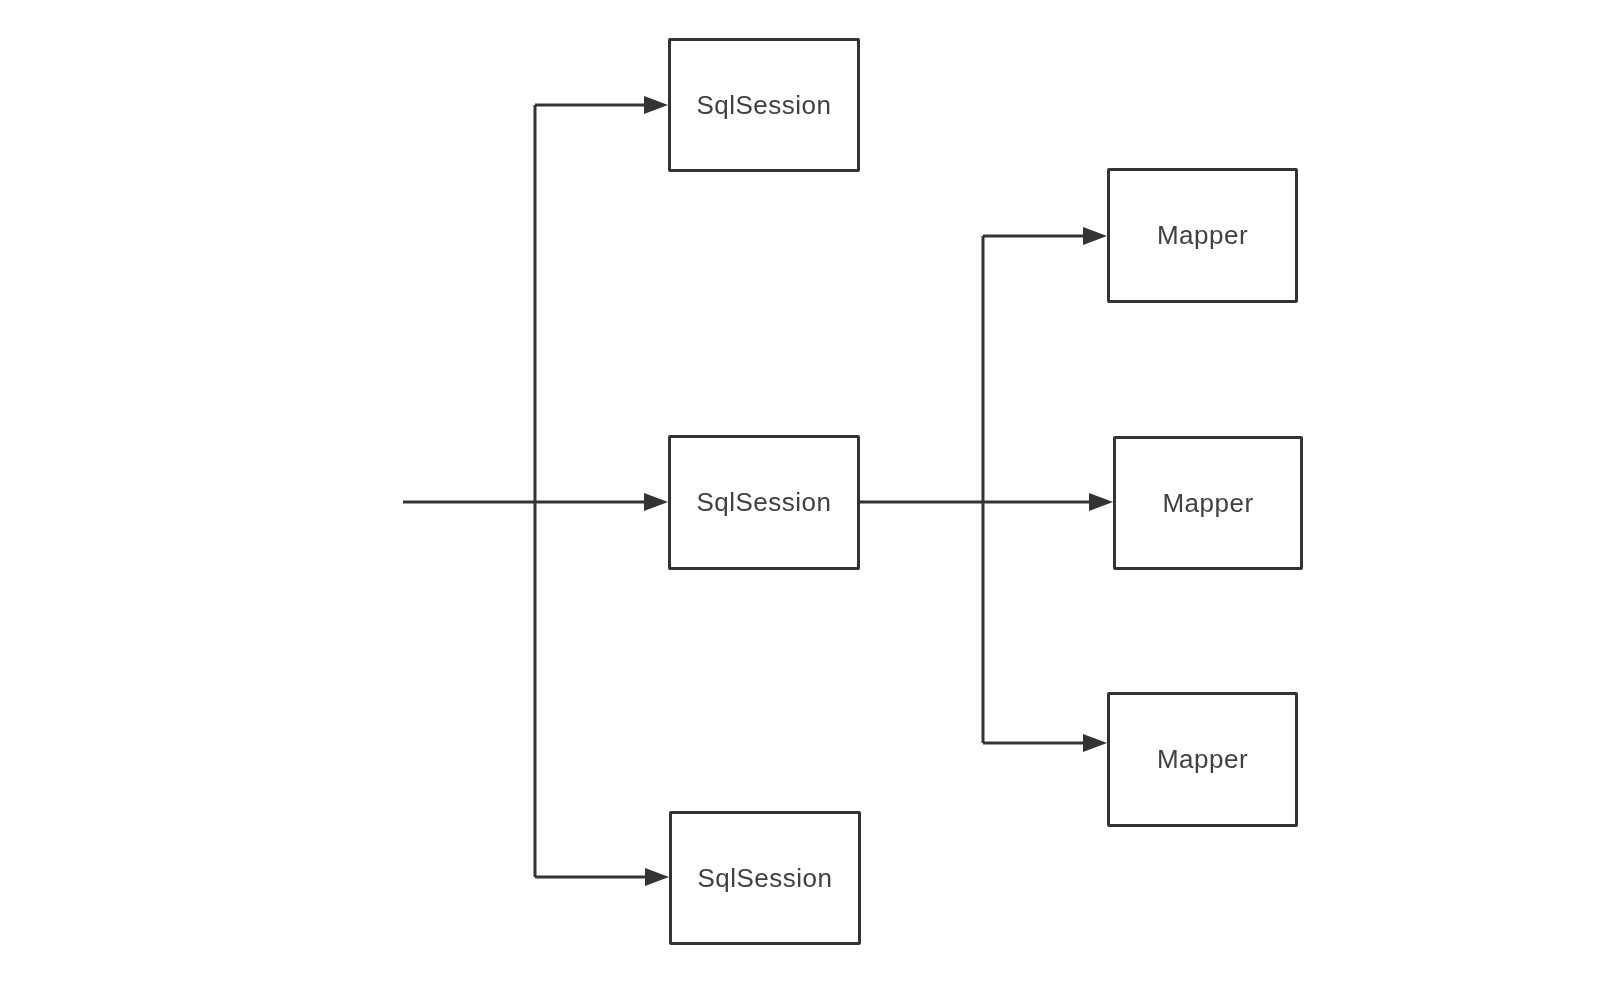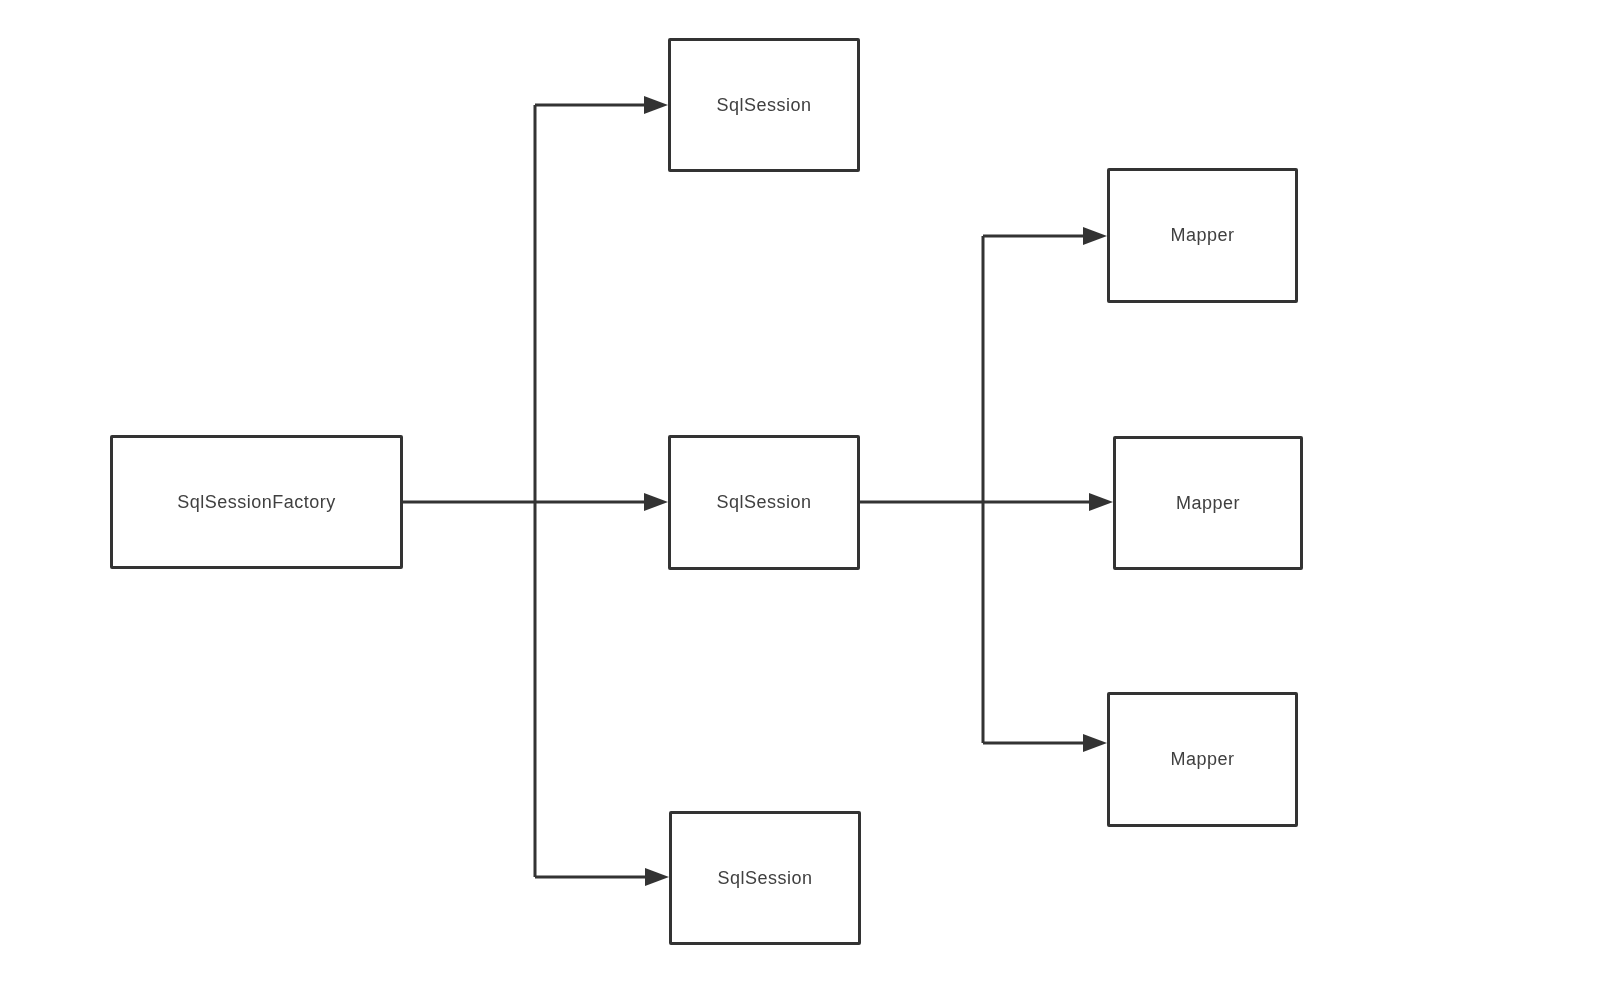--- a/index.html
+++ b/index.html
@@ -38,21 +38,21 @@
     box-sizing: border-box;
     background: #ffffff;
     border: 3px solid #333333;
     border-radius: 2px;
     display: flex;
     align-items: center;
     justify-content: center;
   }
   .node-label {
     color: #404040;
-    font-size: 18px;
+    font-size: 26px;
     font-weight: 400;
     letter-spacing: 0.5px;
     white-space: nowrap;
   }
   
   .n-factory   { left: 110px;  top: 435px; width: 293px; height: 134px; }
   .n-session-1 { left: 668px;  top: 38px;  width: 192px; height: 134px; }
   .n-session-2 { left: 668px;  top: 435px; width: 192px; height: 135px; }
   .n-session-3 { left: 669px;  top: 811px; width: 192px; height: 134px; }
   .n-mapper-1  { left: 1107px; top: 168px; width: 191px; height: 135px; }
@@ -94,23 +94,20 @@
       <path class="edge" d="M 983 236 L 1085 236"></path>
       <polygon class="arrowhead" points="1083,227 1107,236 1083,245"></polygon>
     </g>
 
     <g>
       <path class="edge" d="M 983 743 L 1085 743"></path>
       <polygon class="arrowhead" points="1083,734 1107,743 1083,752"></polygon>
     </g>
   </svg>
 
-  <div class="node n-factory">
-    <span class="node-label">SqlSessionFactory</span>
-  </div>
 
   <div class="node n-session-1">
     <span class="node-label">SqlSession</span>
   </div>
 
   <div class="node n-session-2">
     <span class="node-label">SqlSession</span>
   </div>
 
   <div class="node n-session-3">

